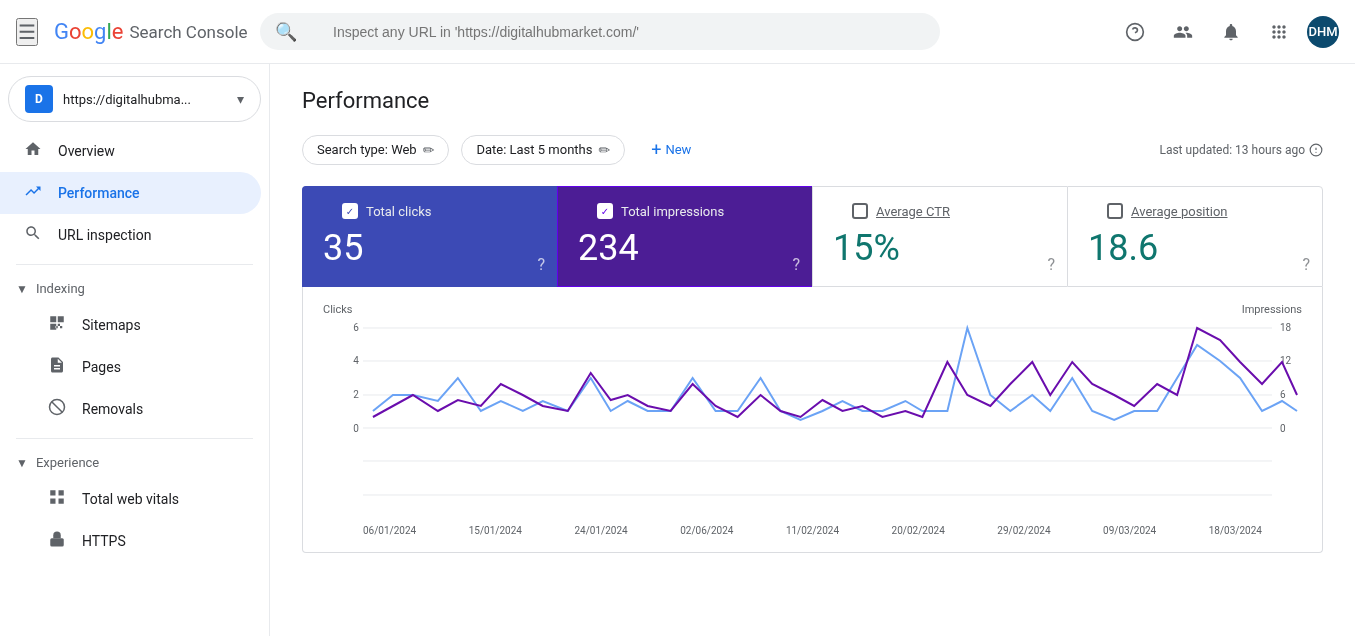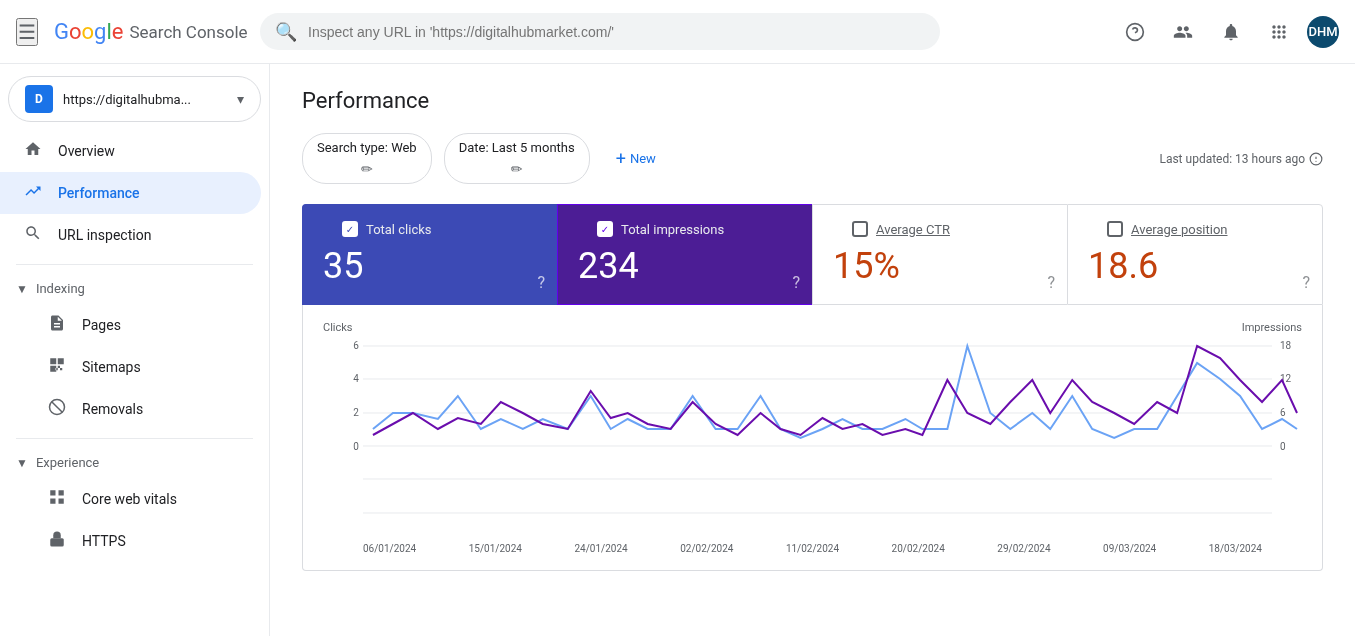--- a/index.html
+++ b/index.html
@@ -12,21 +12,21 @@
     }
     .header-menu-icon { font-size: 20px; cursor: pointer; color: #5f6368; margin-right: 4px; }
     .logo-container { display: flex; align-items: center; gap: 6px; flex-shrink: 0; }
     .search-bar {
       flex: 1; max-width: 680px; display: flex; align-items: center;
       background: #f1f3f4; border-radius: 24px; padding: 8px 16px; gap: 10px;
     }
     .search-bar-icon { color: #5f6368; font-size: 18px; }
     .search-bar input {
       border: none; background: transparent; outline: none; flex: 1;
-      font-size: 14px; color: #202124;
+      font-size: 14px; color: #202124; margin-left: 25px;
     }
     .header-actions { display: flex; align-items: center; gap: 8px; margin-left: auto; }
     .header-icon-btn {
       width: 40px; height: 40px; border-radius: 50%; border: none; background: transparent;
       cursor: pointer; display: flex; align-items: center; justify-content: center;
       color: #5f6368; font-size: 20px;
     }
     .avatar {
       width: 32px; height: 32px; border-radius: 50%; background: #0c4a6e;
       display: flex; align-items: center; justify-content: center;
@@ -85,21 +85,21 @@
     .export-btn {
       display: flex; align-items: center; gap: 8px; padding: 8px 16px;
       border: 1px solid #dadce0; border-radius: 4px; background: #fff;
       color: #1a73e8; font-size: 14px; cursor: pointer;
     }
 
     .filter-bar { display: flex; align-items: center; gap: 12px; margin-bottom: 20px; flex-wrap: wrap; }
     .filter-chip {
       display: flex; align-items: center; gap: 6px;
       padding: 6px 14px; border: 1px solid #dadce0; border-radius: 24px;
-      background: #fff; color: #202124; font-size: 13px; cursor: pointer; flex-direction: column;
+      background: #fff; color: #202124; font-size: 13px; cursor: pointer;
     }
     .filter-chip .edit-icon { color: #5f6368; font-size: 14px; }
     .add-filter {
       display: flex; align-items: center; gap: 4px;
       padding: 6px 14px; color: #1a73e8; font-size: 13px; cursor: pointer;
     }
     .last-updated { margin-left: auto; color: #5f6368; font-size: 12px; display: flex; align-items: center; gap: 4px; }
 
     
     .metrics-row { display: flex; margin-bottom: 0; }
@@ -126,21 +126,21 @@
     .metric-checkbox.checked::after { content: '✓'; color: #fff; font-size: 10px; }
     .metric-card.active-blue .metric-checkbox.checked { background: #fff; }
     .metric-card.active-blue .metric-checkbox.checked::after { color: #3c4ab5; }
     .metric-card.active-purple .metric-checkbox.checked { background: #fff; }
     .metric-card.active-purple .metric-checkbox.checked::after { color: #6200ea; }
     .metric-label { font-size: 13px; }
     .metric-card.active-blue .metric-label { color: #e8eaed; }
     .metric-card.active-purple .metric-label { color: #e8eaed; }
     .metric-card.inactive .metric-label { color: #5f6368; text-decoration: underline; }
     .metric-value { font-size: 36px; font-weight: 400; line-height: 1.2; }
-    .metric-card.inactive .metric-value { color: #c2410c; }
+    .metric-card.inactive .metric-value { color: #0f766e; }
     .metric-help { position: absolute; bottom: 12px; right: 12px; color: currentColor; opacity: 0.7; font-size: 16px; cursor: pointer; }
 
     
     .chart-container {
       border: 1px solid #dadce0; border-top: none;
       padding: 16px 20px 16px 20px; border-radius: 0 0 4px 4px;
       background: #fff;
     }
 
   </style>
@@ -226,32 +226,32 @@
 
     <div class="nav-divider"></div>
 
     <div class="nav-section-header">
       <span style="font-size:12px;color:#5f6368;">▼</span>
       <span>Indexing</span>
     </div>
     <div class="nav-sub-item">
       <span class="nav-sub-icon">
         <svg width="18" height="18" viewBox="0 0 24 24" fill="#5f6368">
-            <path d="M14 2H6c-1.1 0-2 .9-2 2v16c0 1.1.89 2 1.99 2H18c1.1 0 2-.9 2-2V8l-6-6zm2 16H8v-2h8v2zm0-4H8v-2h8v2zm-3-5V3.5L18.5 9H13z"></path>
-          </svg>
-      </span>
-      <span>Pages</span>
+            <path d="M3 3h8v8H3zm10 0h8v8h-8zM3 13h8v8H3zm13 0h-3v3h-3v3h3v-3h3v3h3v-3h-3z"></path>
+          </svg>
+      </span>
+      <span>Sitemaps</span>
     </div>
     <div class="nav-sub-item">
       <span class="nav-sub-icon">
         <svg width="18" height="18" viewBox="0 0 24 24" fill="#5f6368">
-            <path d="M3 3h8v8H3zm10 0h8v8h-8zM3 13h8v8H3zm13 0h-3v3h-3v3h3v-3h3v3h3v-3h-3z"></path>
-          </svg>
-      </span>
-      <span>Sitemaps</span>
+            <path d="M14 2H6c-1.1 0-2 .9-2 2v16c0 1.1.89 2 1.99 2H18c1.1 0 2-.9 2-2V8l-6-6zm2 16H8v-2h8v2zm0-4H8v-2h8v2zm-3-5V3.5L18.5 9H13z"></path>
+          </svg>
+      </span>
+      <span>Pages</span>
     </div>
     <div class="nav-sub-item">
       <span class="nav-sub-icon">
         <svg width="18" height="18" viewBox="0 0 24 24" fill="#5f6368">
             <circle cx="12" cy="12" r="10" stroke="#5f6368" stroke-width="2" fill="none"></circle>
             <line x1="4.93" y1="4.93" x2="19.07" y2="19.07" stroke="#5f6368" stroke-width="2"></line>
           </svg>
       </span>
       <span>Removals</span>
     </div>
@@ -264,21 +264,21 @@
     </div>
     <div class="nav-sub-item">
       <span class="nav-sub-icon">
         <svg width="18" height="18" viewBox="0 0 24 24" fill="#5f6368">
             <rect x="3" y="3" width="7" height="7"></rect>
             <rect x="3" y="14" width="7" height="7"></rect>
             <rect x="14" y="3" width="7" height="7"></rect>
             <rect x="14" y="14" width="7" height="7"></rect>
           </svg>
       </span>
-      <span>Core web vitals</span>
+      <span>Total web vitals</span>
     </div>
     <div class="nav-sub-item">
       <span class="nav-sub-icon">
         <svg width="18" height="18" viewBox="0 0 24 24" fill="#5f6368">
             <rect x="3" y="11" width="18" height="11" rx="2" ry="2"></rect>
             <path d="M7 11V7a5 5 0 0 1 10 0v4"></path>
           </svg>
       </span>
       <span>HTTPS</span>
     </div>
@@ -387,21 +387,21 @@
               560,99  583,93  600,99  625,44  645,77  668,88  688,66
               710,44  728,77  750,44  770,66  792,77  812,88
               835,66  855,77  875,10  898,22  918,44  940,66  960,44  975,77"></polyline>
         </svg>
 
         
         <div style="display:flex;justify-content:space-between;padding:4px 40px 0 40px;">
           <span style="font-size:10px;color:#5f6368;">06/01/2024</span>
           <span style="font-size:10px;color:#5f6368;">15/01/2024</span>
           <span style="font-size:10px;color:#5f6368;">24/01/2024</span>
-          <span style="font-size:10px;color:#5f6368;">02/02/2024</span>
+          <span style="font-size:10px;color:#5f6368;">02/06/2024</span>
           <span style="font-size:10px;color:#5f6368;">11/02/2024</span>
           <span style="font-size:10px;color:#5f6368;text-align:right;">20/02/2024</span>
           <span style="font-size:10px;color:#5f6368;">29/02/2024</span>
           <span style="font-size:10px;color:#5f6368;">09/03/2024</span>
           <span style="font-size:10px;color:#5f6368;">18/03/2024</span>
         </div>
       </div>
     </div>
   </div>
 </div>

